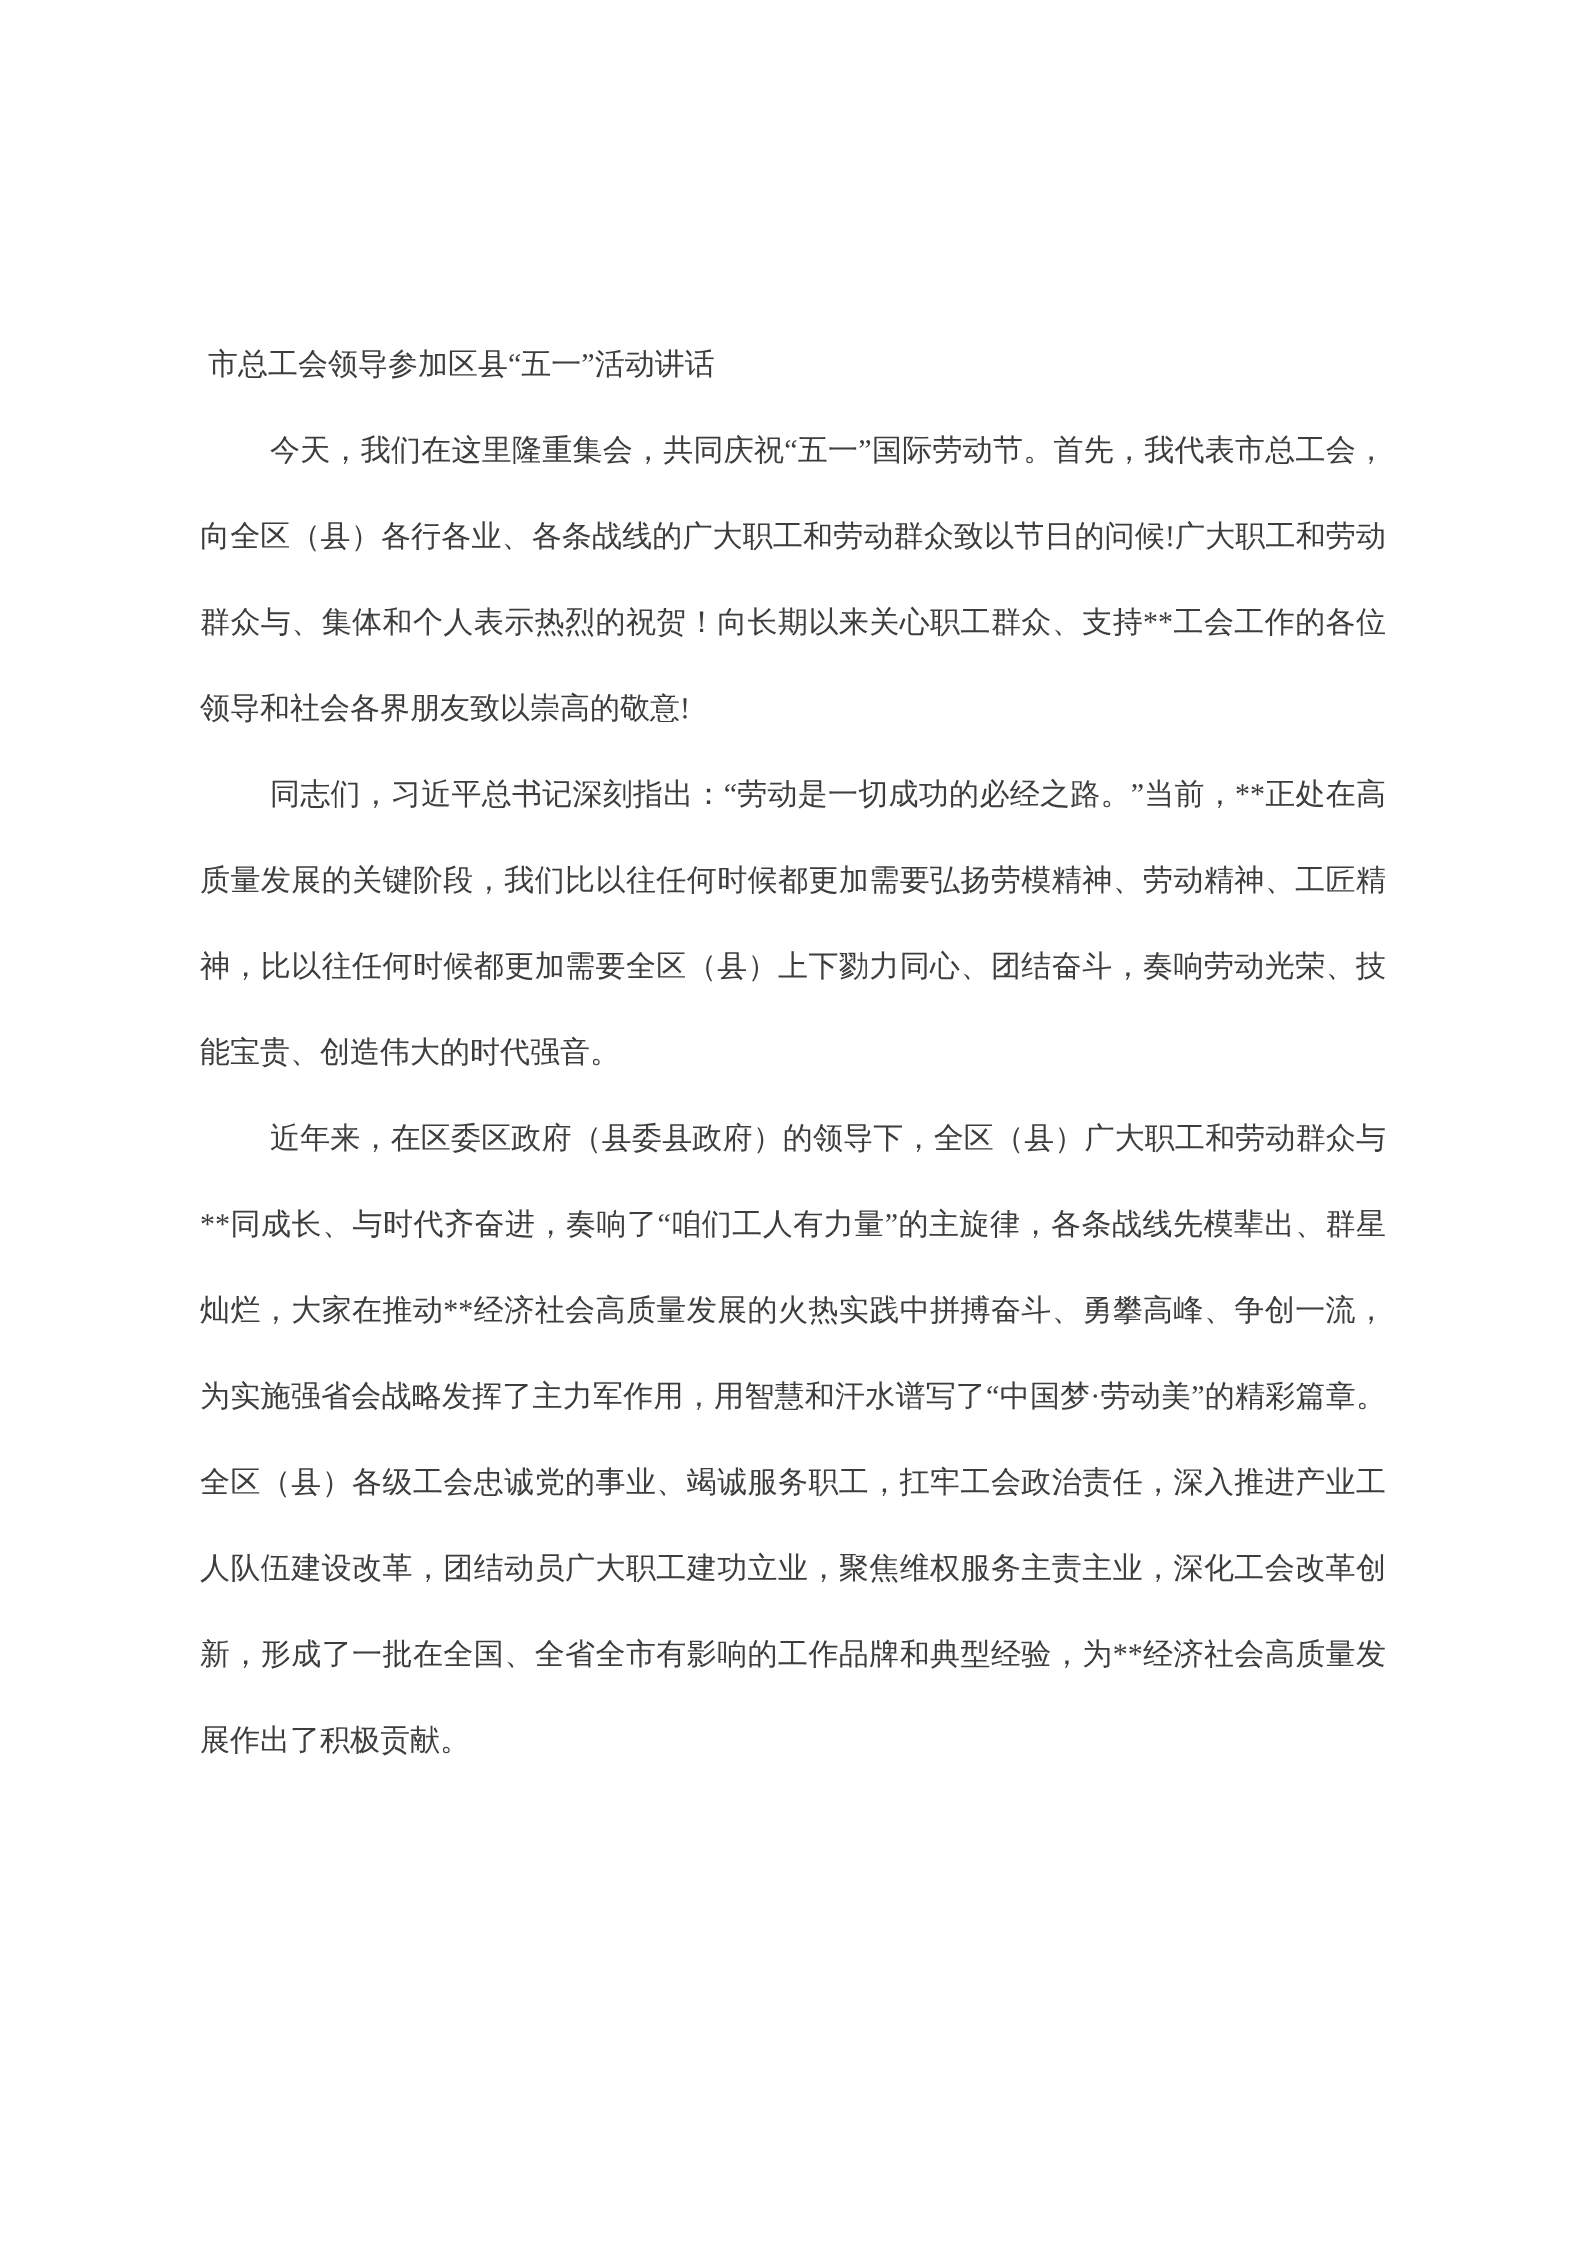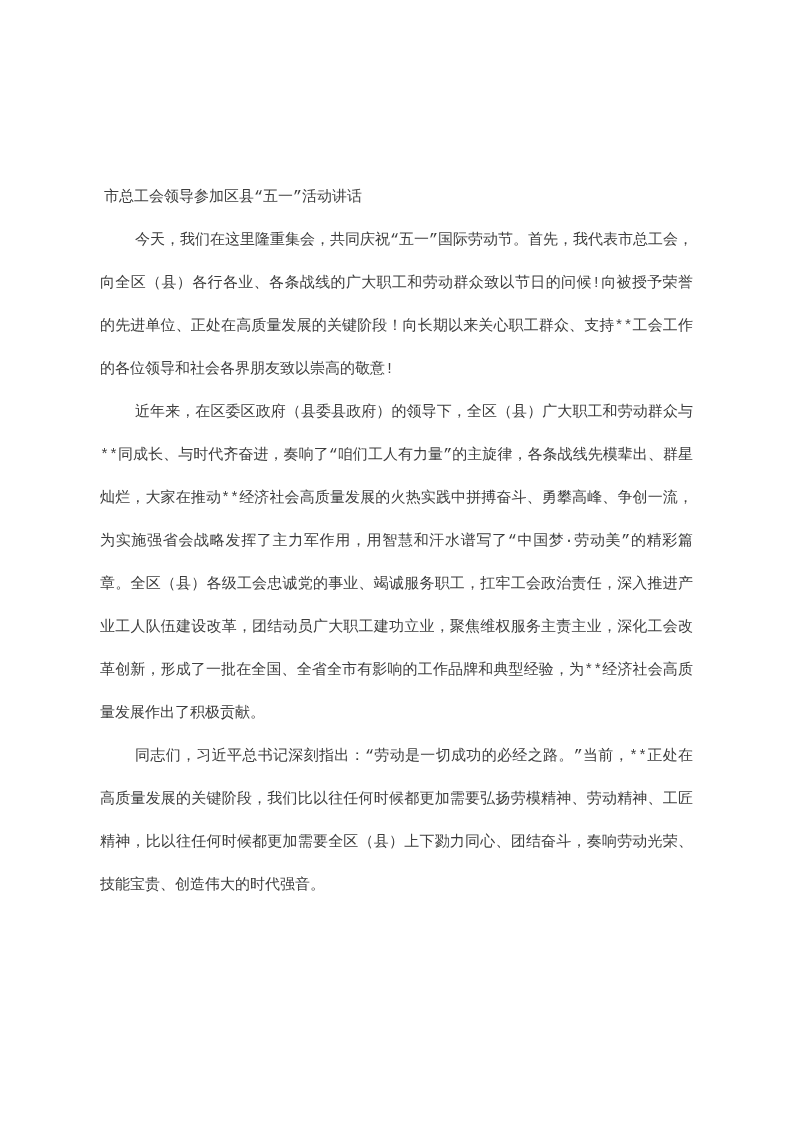--- a/index.html
+++ b/index.html
@@ -11,24 +11,23 @@
     position: relative;
     width: 793px;
     height: 1122px;
     background: #ffffff;
     overflow: hidden;
     font-family: "Liberation Serif", "DejaVu Serif", serif;
   }
   .doc-content {
     position: absolute;
     left: 100px;
-    top: 176px;
+    top: 162px;
     width: 593px;
     color: #3d3d3d;
-    font-family: Liberation Mono, monospace;
   }
   .doc-content p {
     margin: 0;
     font-size: 15px;
     line-height: 43px;
     text-align: justify;
     text-justify: inter-ideograph;
     word-break: break-all;
   }
   .doc-title {
@@ -43,17 +42,17 @@
     text-indent: 35px;
     margin-bottom: 8px;
   }
 </style>
 </head>
 <body style="background: rgb(255, 255, 255);">
 
 <div class="page">
   <div class="doc-content" style="color: rgb(61, 61, 61);">
     <p class="doc-title">市总工会领导参加区县“五一”活动讲话</p>
-    <p class="para">今天，我们在这里隆重集会，共同庆祝“五一”国际劳动节。首先，我代表市总工会，向全区（县）各行各业、各条战线的广大职工和劳动群众致以节日的问候!向被授予荣誉的先进单位、正处在高质量发展的关键阶段！向长期以来关心职工群众、支持**工会工作的各位领导和社会各界朋友致以崇高的敬意!</p>
+    <p class="para">今天，我们在这里隆重集会，共同庆祝“五一”国际劳动节。首先，我代表市总工会，向全区（县）各行各业、各条战线的广大职工和劳动群众致以节日的问候!广大职工和劳动群众与、集体和个人表示热烈的祝贺！向长期以来关心职工群众、支持**工会工作的各位领导和社会各界朋友致以崇高的敬意!</p>
+    <p class="para">同志们，习近平总书记深刻指出：“劳动是一切成功的必经之路。”当前，**正处在高质量发展的关键阶段，我们比以往任何时候都更加需要弘扬劳模精神、劳动精神、工匠精神，比以往任何时候都更加需要全区（县）上下勠力同心、团结奋斗，奏响劳动光荣、技能宝贵、创造伟大的时代强音。</p>
     <p class="para">近年来，在区委区政府（县委县政府）的领导下，全区（县）广大职工和劳动群众与**同成长、与时代齐奋进，奏响了“咱们工人有力量”的主旋律，各条战线先模辈出、群星灿烂，大家在推动**经济社会高质量发展的火热实践中拼搏奋斗、勇攀高峰、争创一流，为实施强省会战略发挥了主力军作用，用智慧和汗水谱写了“中国梦·劳动美”的精彩篇章。全区（县）各级工会忠诚党的事业、竭诚服务职工，扛牢工会政治责任，深入推进产业工人队伍建设改革，团结动员广大职工建功立业，聚焦维权服务主责主业，深化工会改革创新，形成了一批在全国、全省全市有影响的工作品牌和典型经验，为**经济社会高质量发展作出了积极贡献。</p>
-    <p class="para">同志们，习近平总书记深刻指出：“劳动是一切成功的必经之路。”当前，**正处在高质量发展的关键阶段，我们比以往任何时候都更加需要弘扬劳模精神、劳动精神、工匠精神，比以往任何时候都更加需要全区（县）上下勠力同心、团结奋斗，奏响劳动光荣、技能宝贵、创造伟大的时代强音。</p>
   </div>
 </div>
 
 </body></html>

